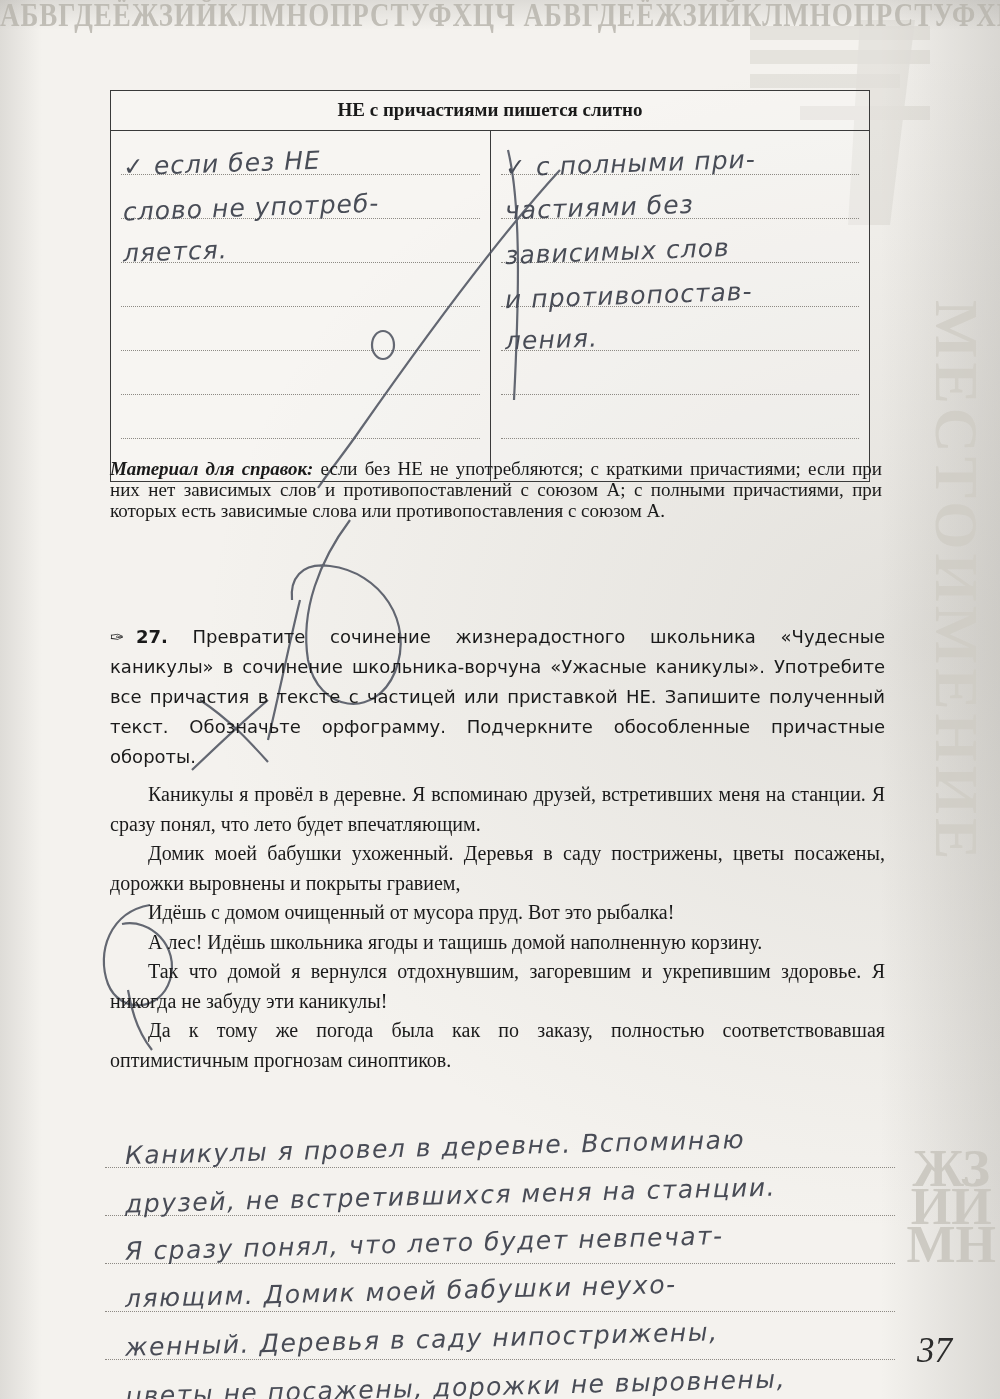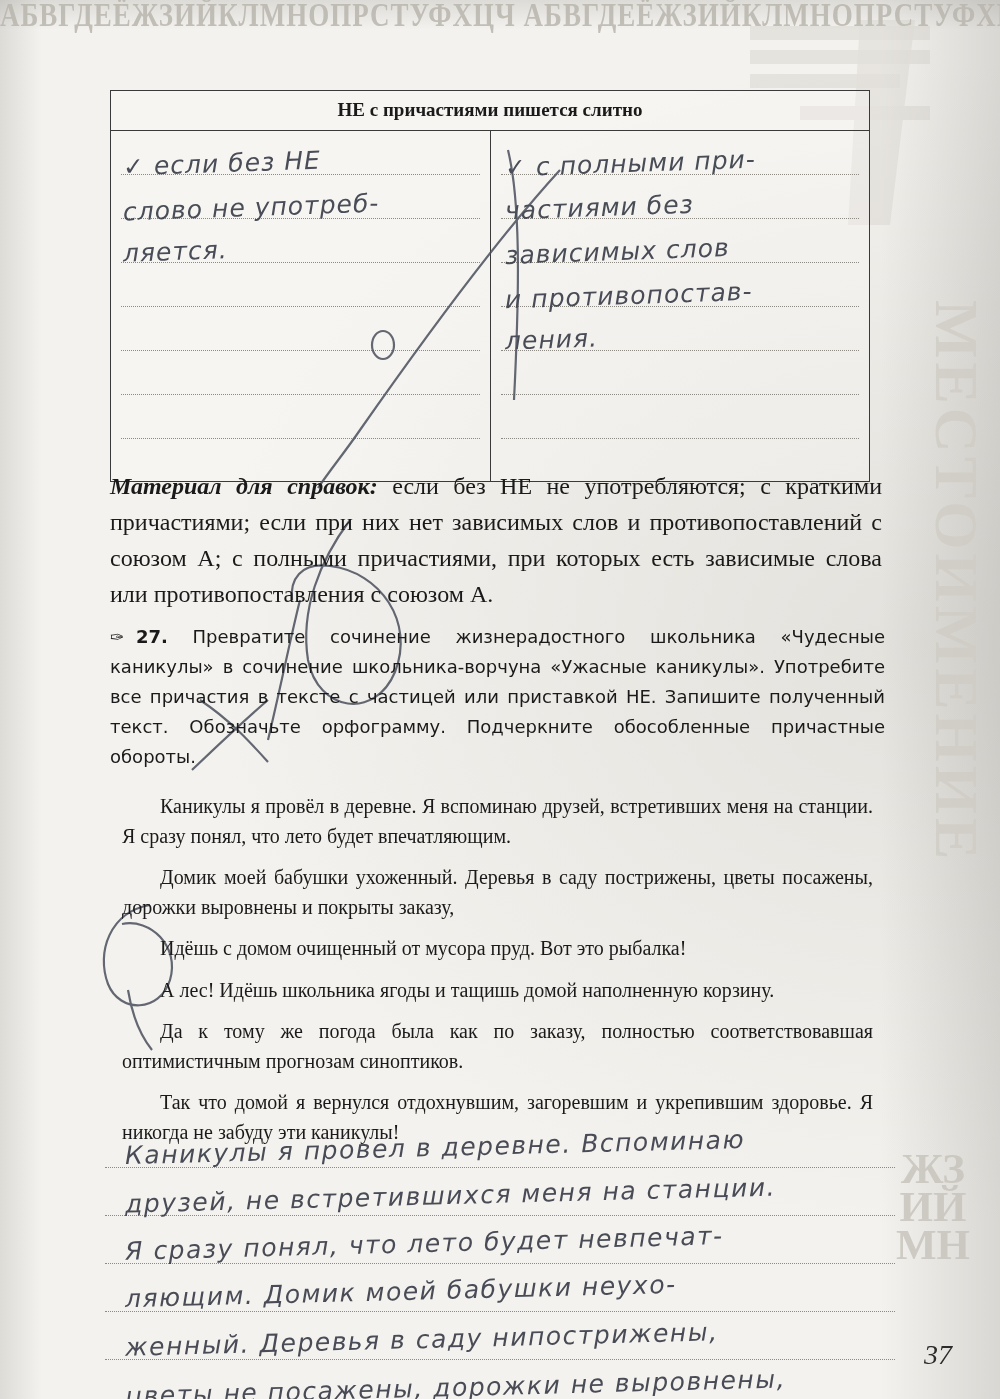--- a/index.html
+++ b/index.html
@@ -58,25 +58,25 @@
     font-family: "Liberation Serif", serif;
     font-size: 62px;
     font-weight: bold;
     letter-spacing: 4px;
     writing-mode: vertical-rl;
     opacity: 0.75;
     white-space: nowrap;
   }
   .side-watermark2 {
     position: absolute;
-    right: 30px;
+    right: 4px;
     top: 1150px;
     color: #c6c3bb;
     font-family: "Liberation Serif", serif;
-    font-size: 43px;
+    font-size: 52px;
     font-weight: bold;
     line-height: 38px;
     text-align: center;
     opacity: 0.8;
   }
   .corner-figure {
     position: absolute;
     right: 60px;
     top: 20px;
     width: 200px;
@@ -139,25 +139,25 @@
     position: absolute;
     left: 0; top: 0;
     width: 1000px; height: 1399px;
     pointer-events: none;
   }
 
   
   .reference {
     position: absolute;
     left: 110px;
-    top: 468px;
+    top: 458px;
     width: 772px;
     font-family: "Liberation Serif", serif;
-    font-size: 24px;
-    line-height: 36px;
+    font-size: 19px;
+    line-height: 21px;
     text-align: justify;
   }
   .reference .ital { font-style: italic; font-weight: bold; }
 
   .task {
     position: absolute;
     left: 110px;
     top: 622px;
     width: 775px;
     font-family: "DejaVu Sans", sans-serif;
@@ -176,21 +176,21 @@
   .story {
     position: absolute;
     left: 110px;
     top: 780px;
     width: 775px;
     font-family: "Liberation Serif", serif;
     font-size: 20px;
     line-height: 29.5px;
     text-align: justify;
   }
-  .story p { margin: 12px; text-indent: 38px; }
+  .story p { margin: 0; text-indent: 38px; }
 
   
   .answer-area {
     position: absolute;
     left: 105px;
     top: 1120px;
     width: 790px;
   }
   .answer-line {
     position: relative;
@@ -208,21 +208,21 @@
     color: #3b3f4a;
     transform: rotate(-1.5deg);
     white-space: nowrap;
     opacity: 0.92;
   }
   .page-number {
     position: absolute;
     right: 48px;
     bottom: 28px;
     font-family: "Liberation Serif", serif;
-    font-size: 28px;
+    font-size: 35px;
     font-style: italic;
     color: #2c2c2c;
   }
 </style>
 </head>
 <body>
 
 <div class="page-scan"></div>
 <div class="edge-shadow-right"></div>
 
@@ -296,25 +296,25 @@
 <div class="reference">
   <span class="ital">Материал для справок:</span><span> если без НЕ не употребляются; с краткими причастиями; если при них нет зависимых слов и противопоставлений с союзом А; с полными причастиями, при которых есть зависимые слова или противопоставления с союзом А.</span>
 </div>
 
 <div class="task">
   <span class="bullet-icon">✑</span><span class="num">27.</span><span> Превратите сочинение жизнерадостного школьника «Чудесные каникулы» в сочинение школьника-ворчуна «Ужасные каникулы». Употребите все причастия в тексте с частицей или приставкой НЕ. Запишите полученный текст. Обозначьте орфограмму. Подчеркните обособленные причастные обороты.</span>
 </div>
 
 <div class="story">
   <p>Каникулы я провёл в деревне. Я вспоминаю друзей, встретивших меня на станции. Я сразу понял, что лето будет впечатляющим.</p>
-  <p>Домик моей бабушки ухоженный. Деревья в саду пострижены, цветы посажены, дорожки выровнены и покрыты заказу,</p>
+  <p>Домик моей бабушки ухоженный. Деревья в саду пострижены, цветы посажены, дорожки выровнены и покрыты гравием,</p>
   <p>Идёшь с домом очищенный от мусора пруд. Вот это рыбалка!</p>
   <p>А лес! Идёшь школьника ягоды и тащишь домой наполненную корзину.</p>
+  <p>Так что домой я вернулся отдохнувшим, загоревшим и укрепившим здоровье. Я никогда не забуду эти каникулы!</p>
   <p>Да к тому же погода была как по заказу, полностью соответствовавшая оптимистичным прогнозам синоптиков.</p>
-  <p>Так что домой я вернулся отдохнувшим, загоревшим и укрепившим здоровье. Я никогда не забуду эти каникулы!</p>
 </div>
 
 <div class="answer-area">
   <div class="answer-line">
       <span>Каникулы я провел в деревне. Вспоминаю</span>
     </div>
   <div class="answer-line">
       <span>друзей, не встретившихся меня на станции.</span>
     </div>
   <div class="answer-line">

